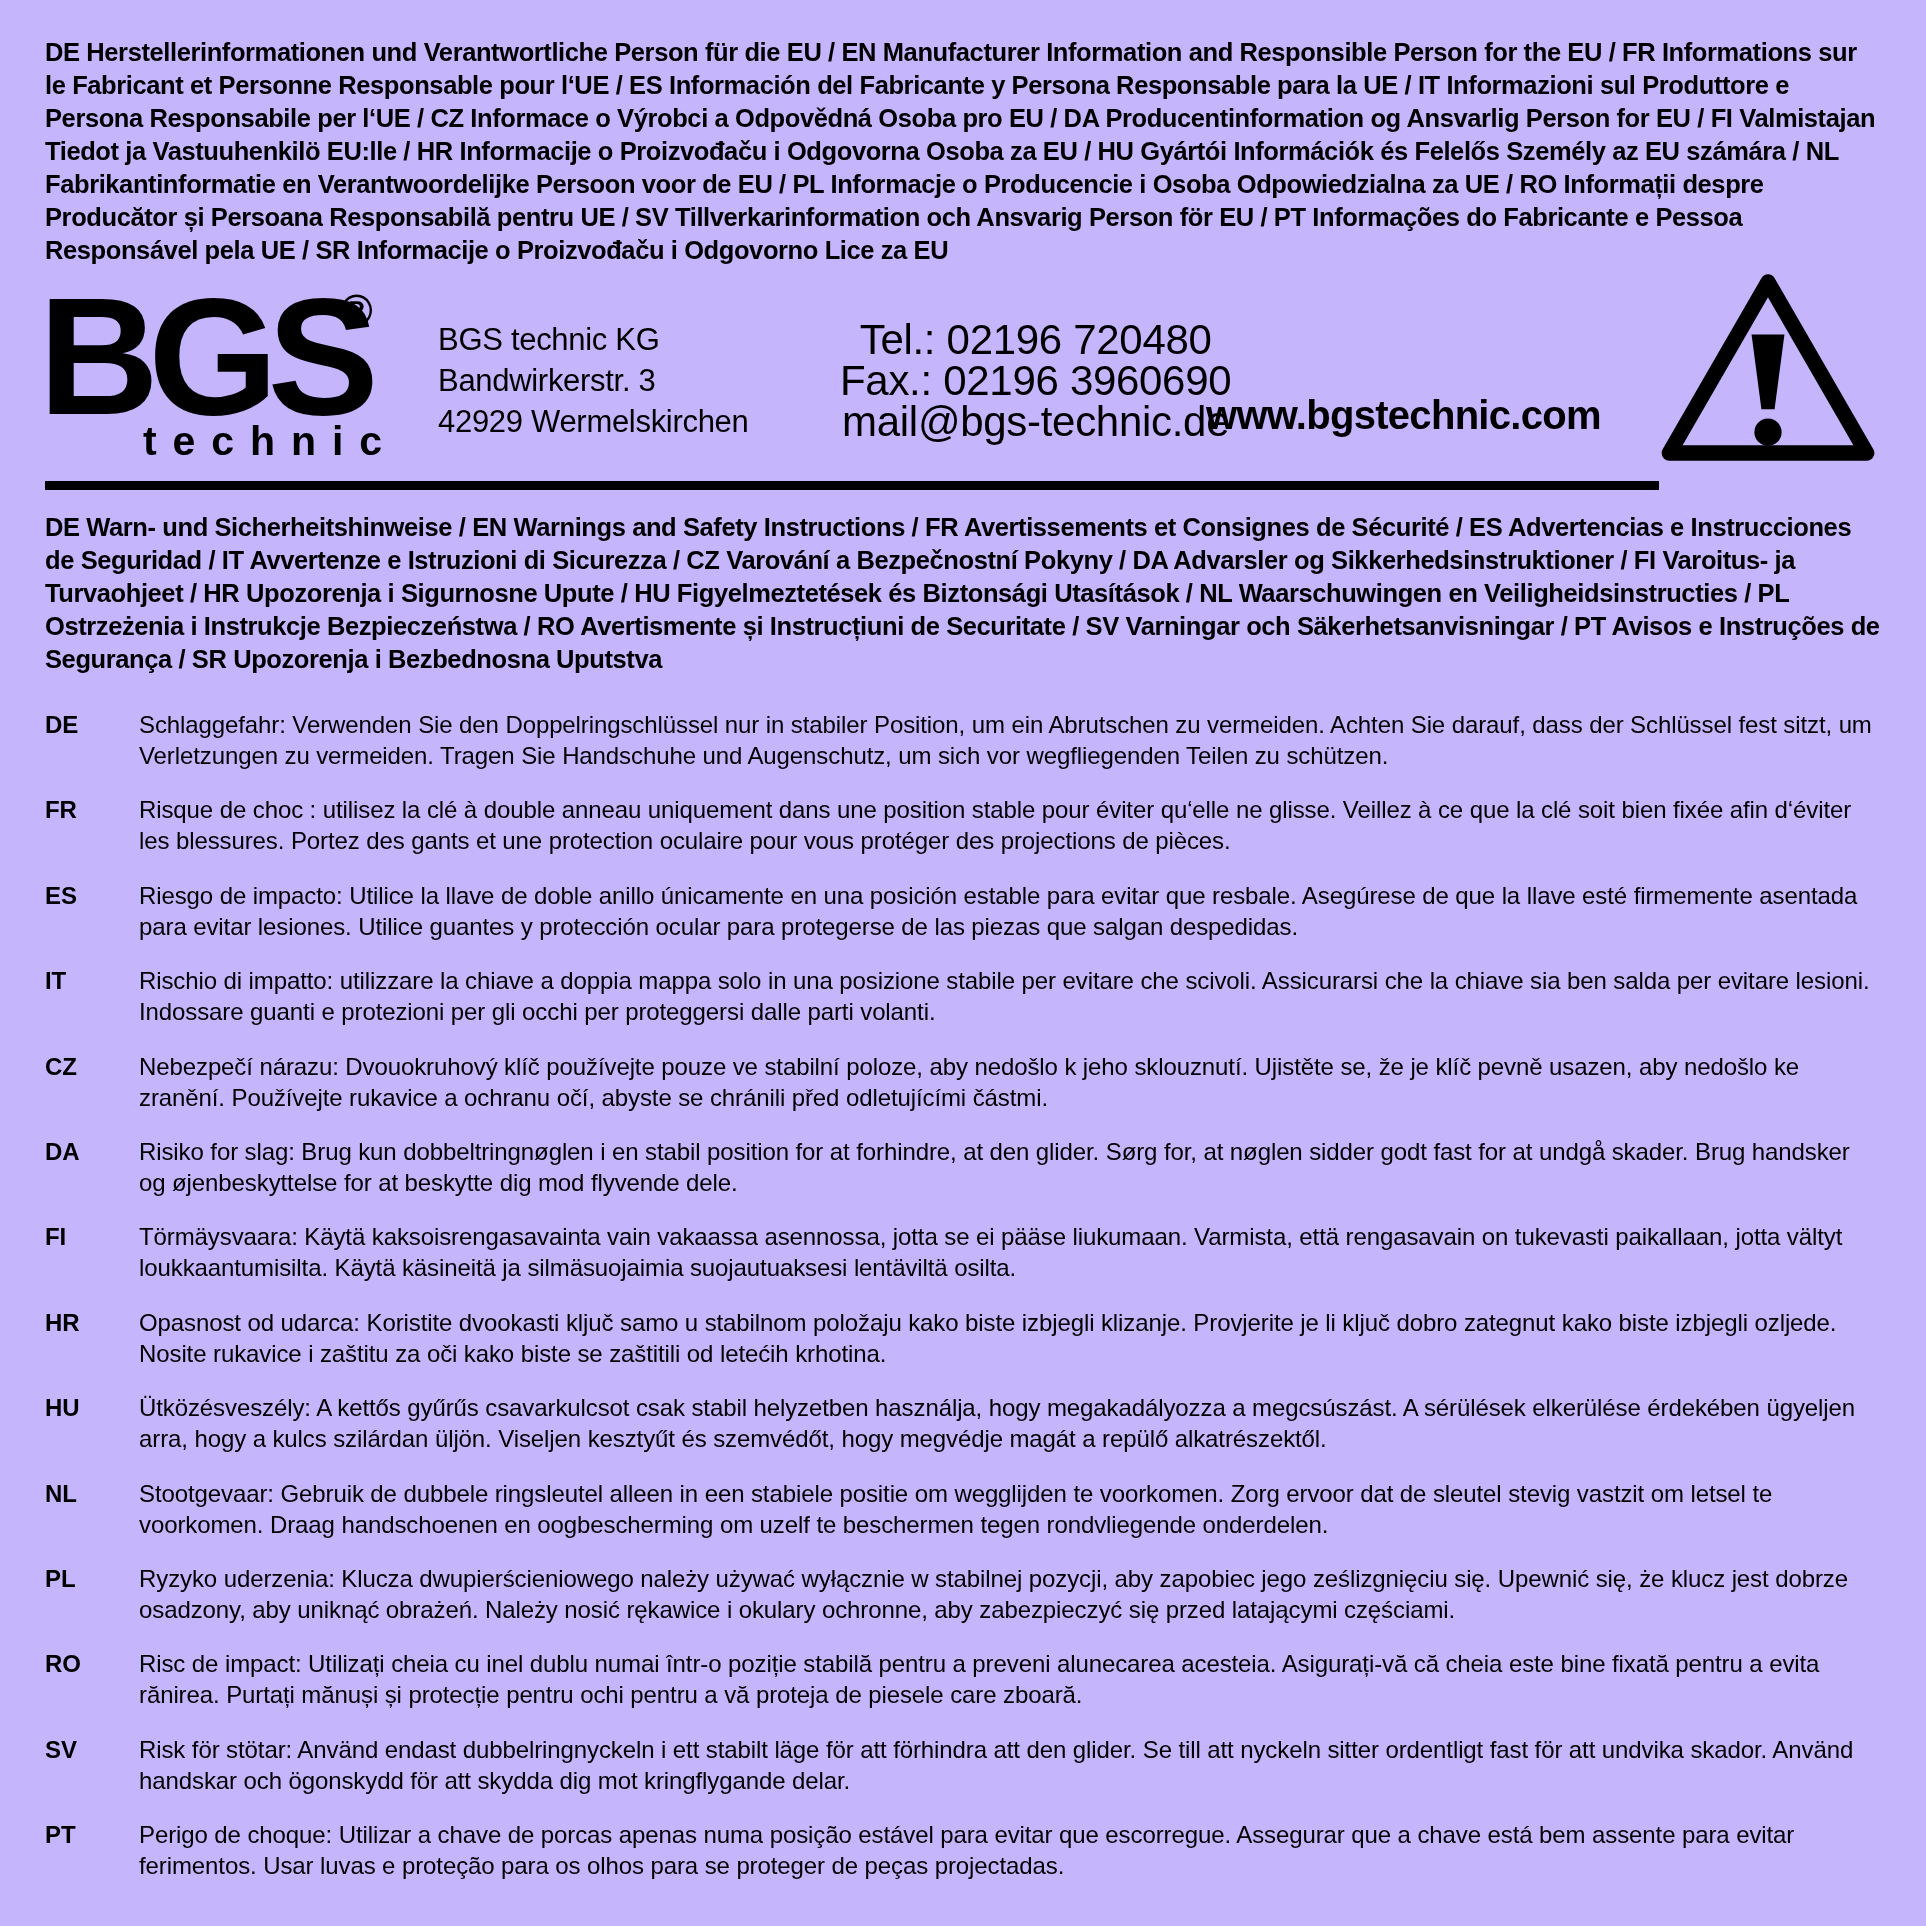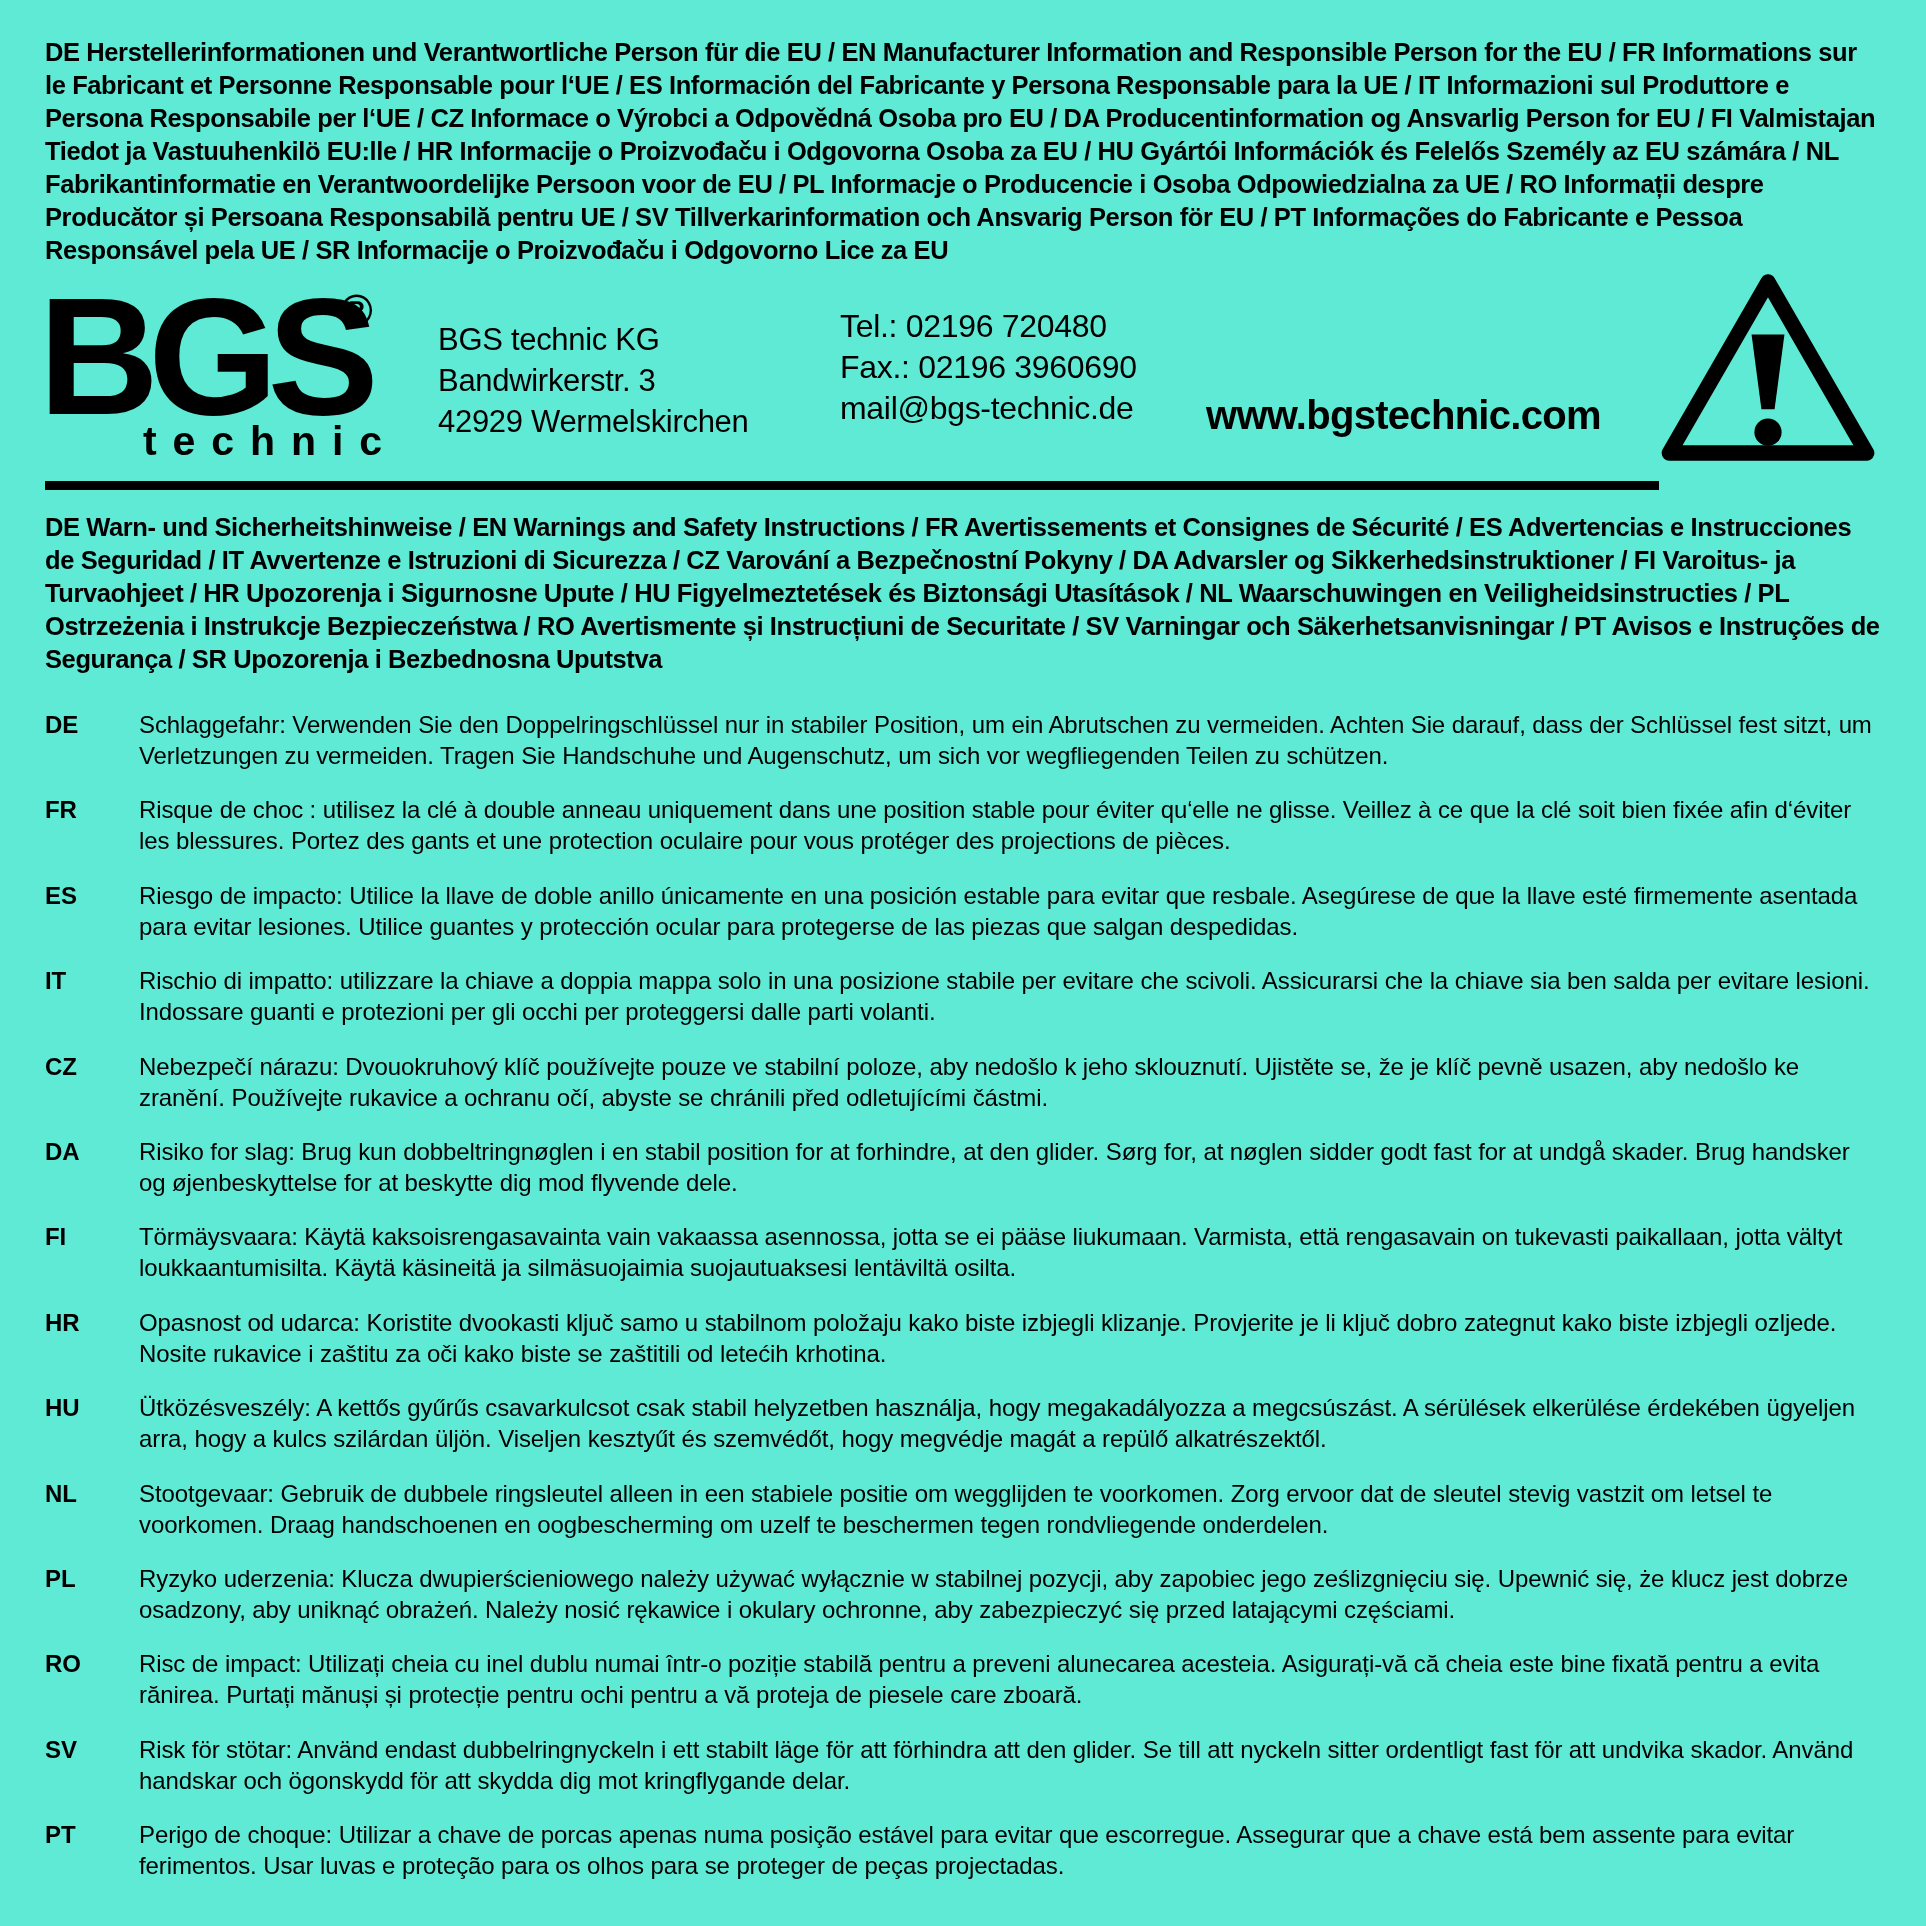--- a/index.html
+++ b/index.html
@@ -2,21 +2,21 @@
 <html style="font-size:11px"><head>
 <meta charset="utf-8">
 <style>
   html, body { margin: 0; padding: 0; background: #ffffff; }
   .page {
     position: relative;
     width: 1926px;
     height: 1926px;
     box-sizing: border-box;
     padding: 36px 45px 0 45px;
-    background: #5eead4;
+    background: #c4b5fd;
     color: #000000;
     font-family: "Liberation Sans", sans-serif;
     overflow: hidden;
   }
   .hdr {
     font-size: 25.5px;
     font-weight: bold;
     line-height: 33px;
     letter-spacing: -0.4px;
     text-align: left;
@@ -25,22 +25,22 @@
     position: relative;
     height: 180px;
     margin-top: 19px;
   }
   .logo-svg { position: absolute; left: 0; top: -6.9px; }
   .company {
     position: absolute; left: 393px; top: 33px;
     font-size: 31px; line-height: 41px; letter-spacing: -0.3px;
   }
   .contact {
-    position: absolute; left: 795px; top: 20px;
-    font-size: 32px; line-height: 41px; letter-spacing: -0.3px;
+    position: absolute; left: 795px; top: 33px;
+    font-size: 42px; line-height: 41px; letter-spacing: -0.3px; text-align: center;
   }
   .website {
     position: absolute; left: 1161px; top: 107px;
     font-size: 40px; font-weight: bold; letter-spacing: -0.7px;
   }
   .warn-svg { position: absolute; right: 2.8px; top: -15px; }
   .rule {
     margin-top: 15px;
     width: 1614px;
     height: 9px;

